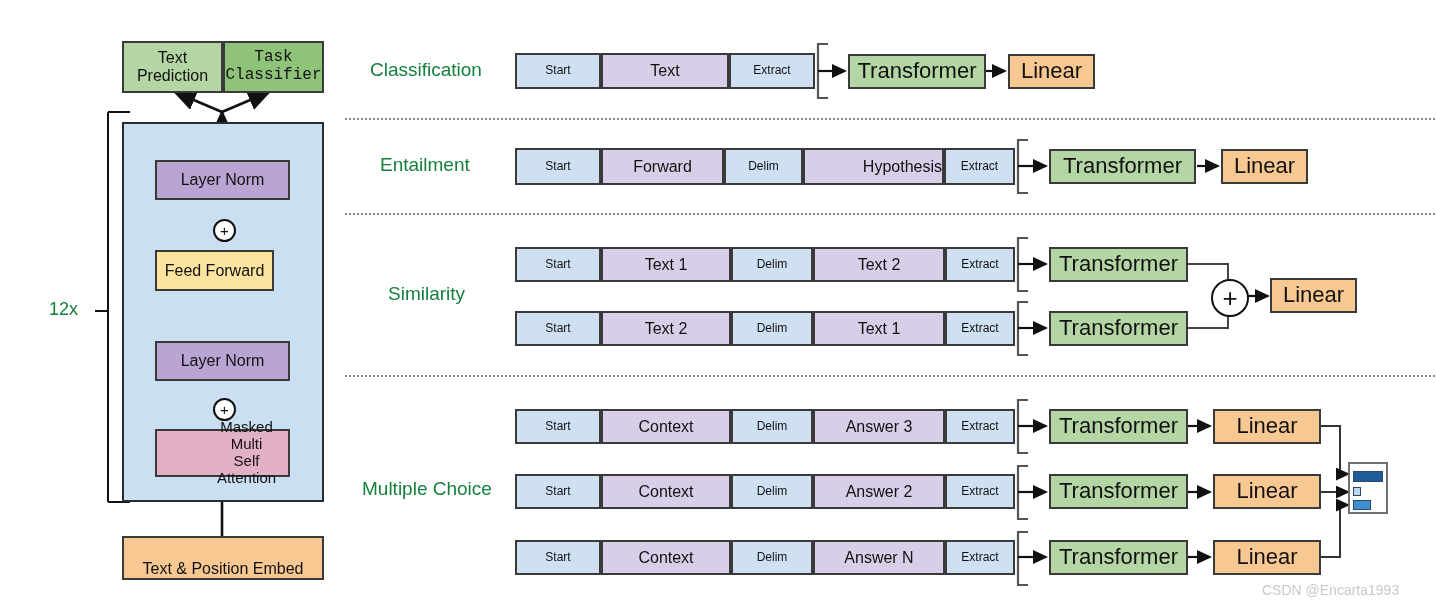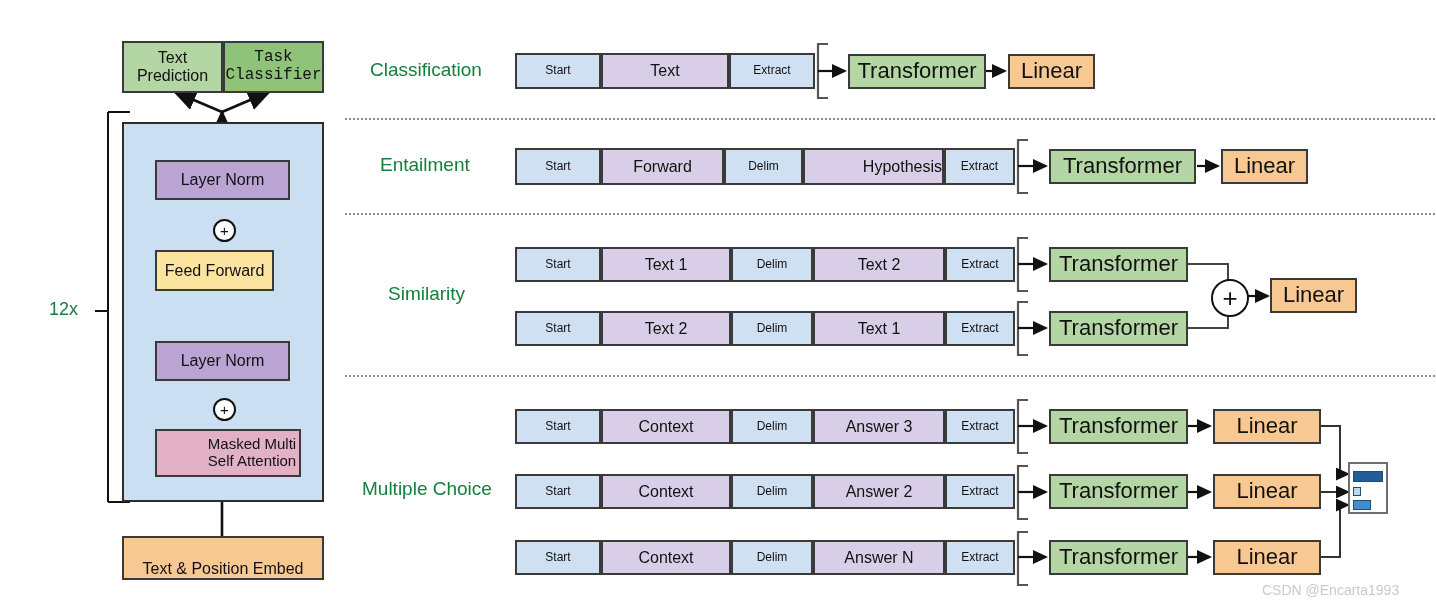--- a/index.html
+++ b/index.html
@@ -202,21 +202,21 @@
   </div>
 
   <div class="box c-purple" style="left:155px;top:341px;width:135px;height:40px;">
     <span>Layer Norm</span>
   </div>
 
   <div class="plus" style="left:213px;top:398px;width:19px;height:19px;">
     <span>+</span>
   </div>
 
-  <div class="box c-pink" style="left:155px;top:429px;width:146px;height:48px;font-size:15px;padding-left:48px;">
+  <div class="box c-pink" style="left:155px;top:429px;width:135px;height:48px;font-size:15px;padding-left:48px;">
     <span>
       <span>Masked Multi</span><br>
       <span>Self Attention</span>
     </span>
   </div>
 
   <div class="box c-orange" style="left:122px;top:536px;width:202px;height:44px;align-items:flex-end;">
     <span>Text &amp; Position Embed</span>
   </div>
 

